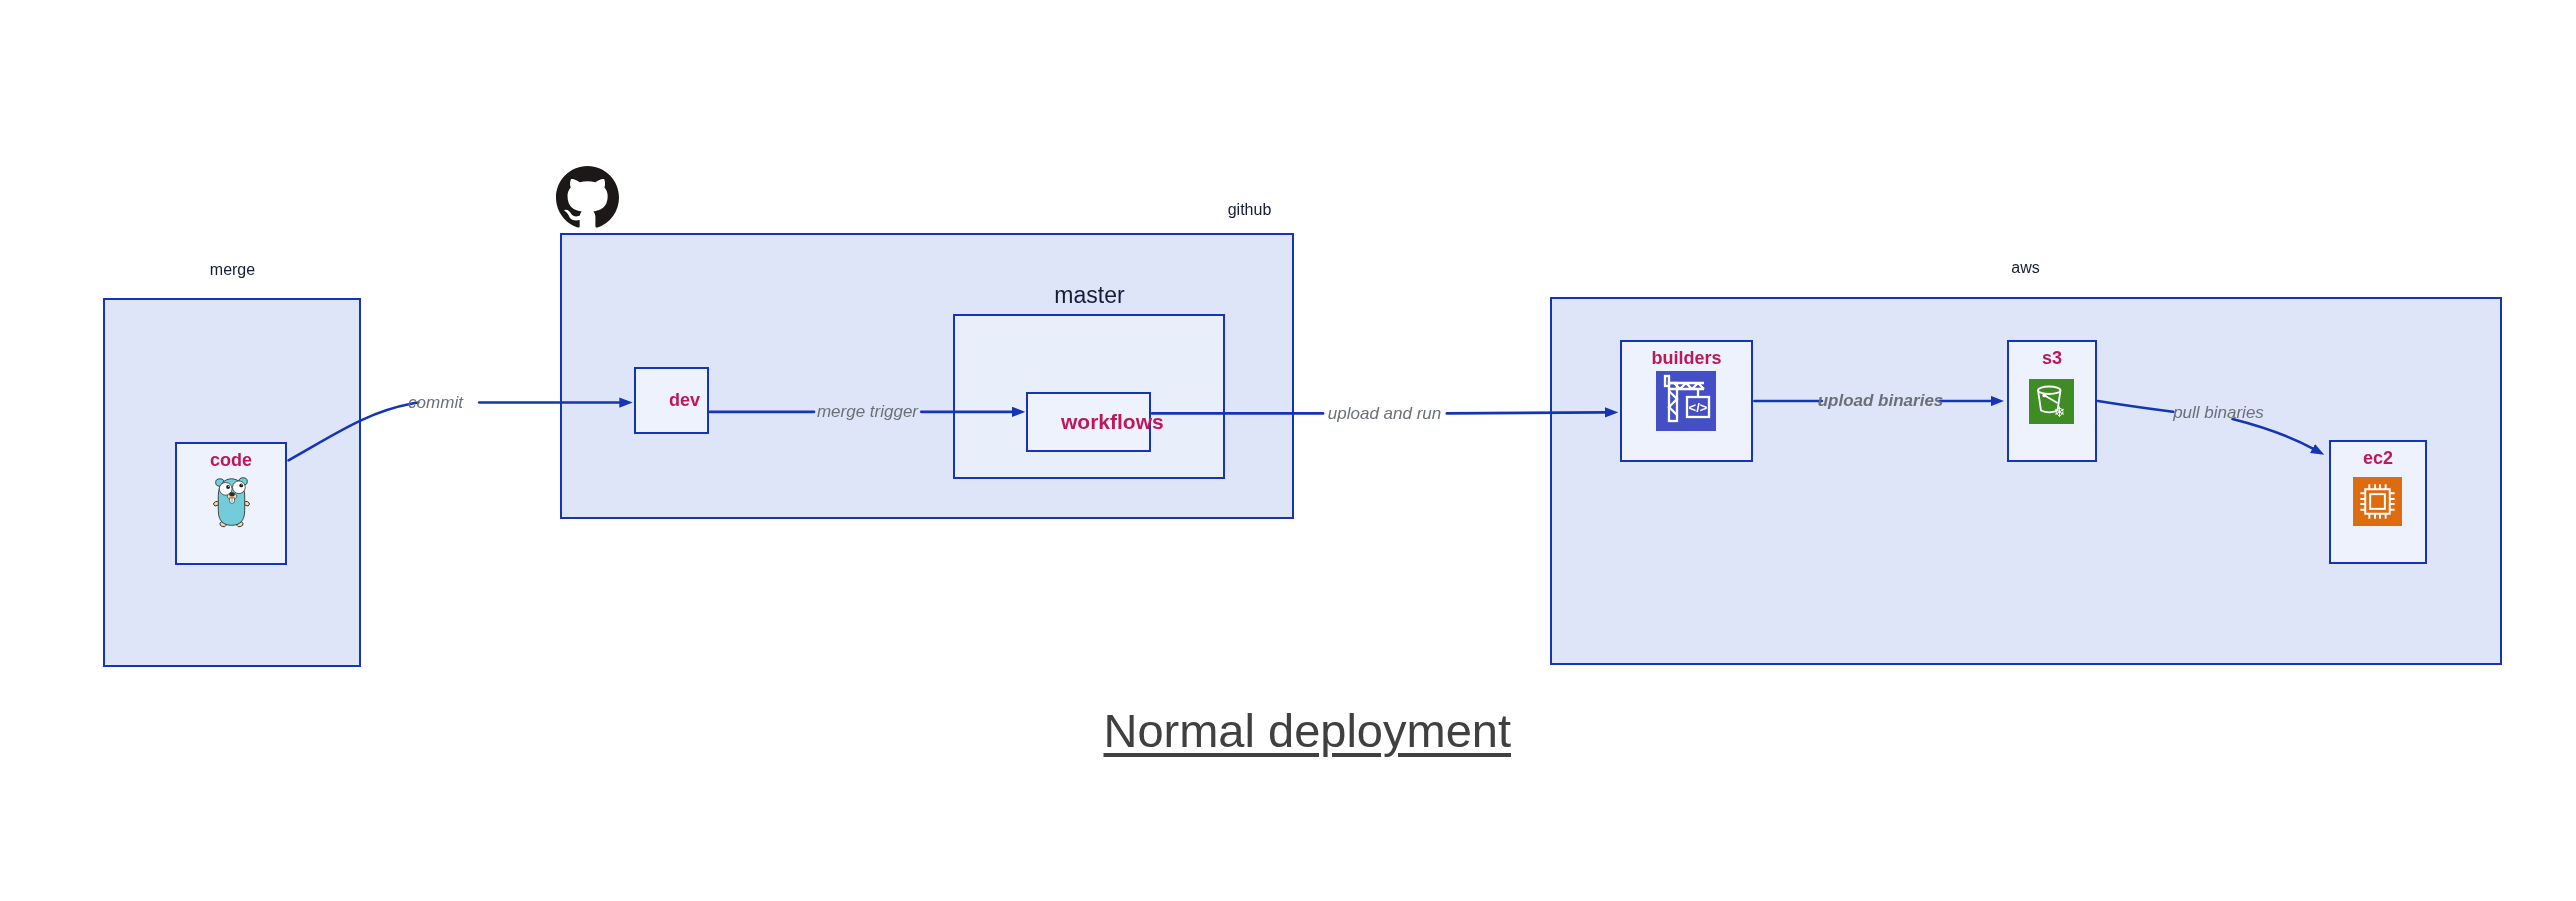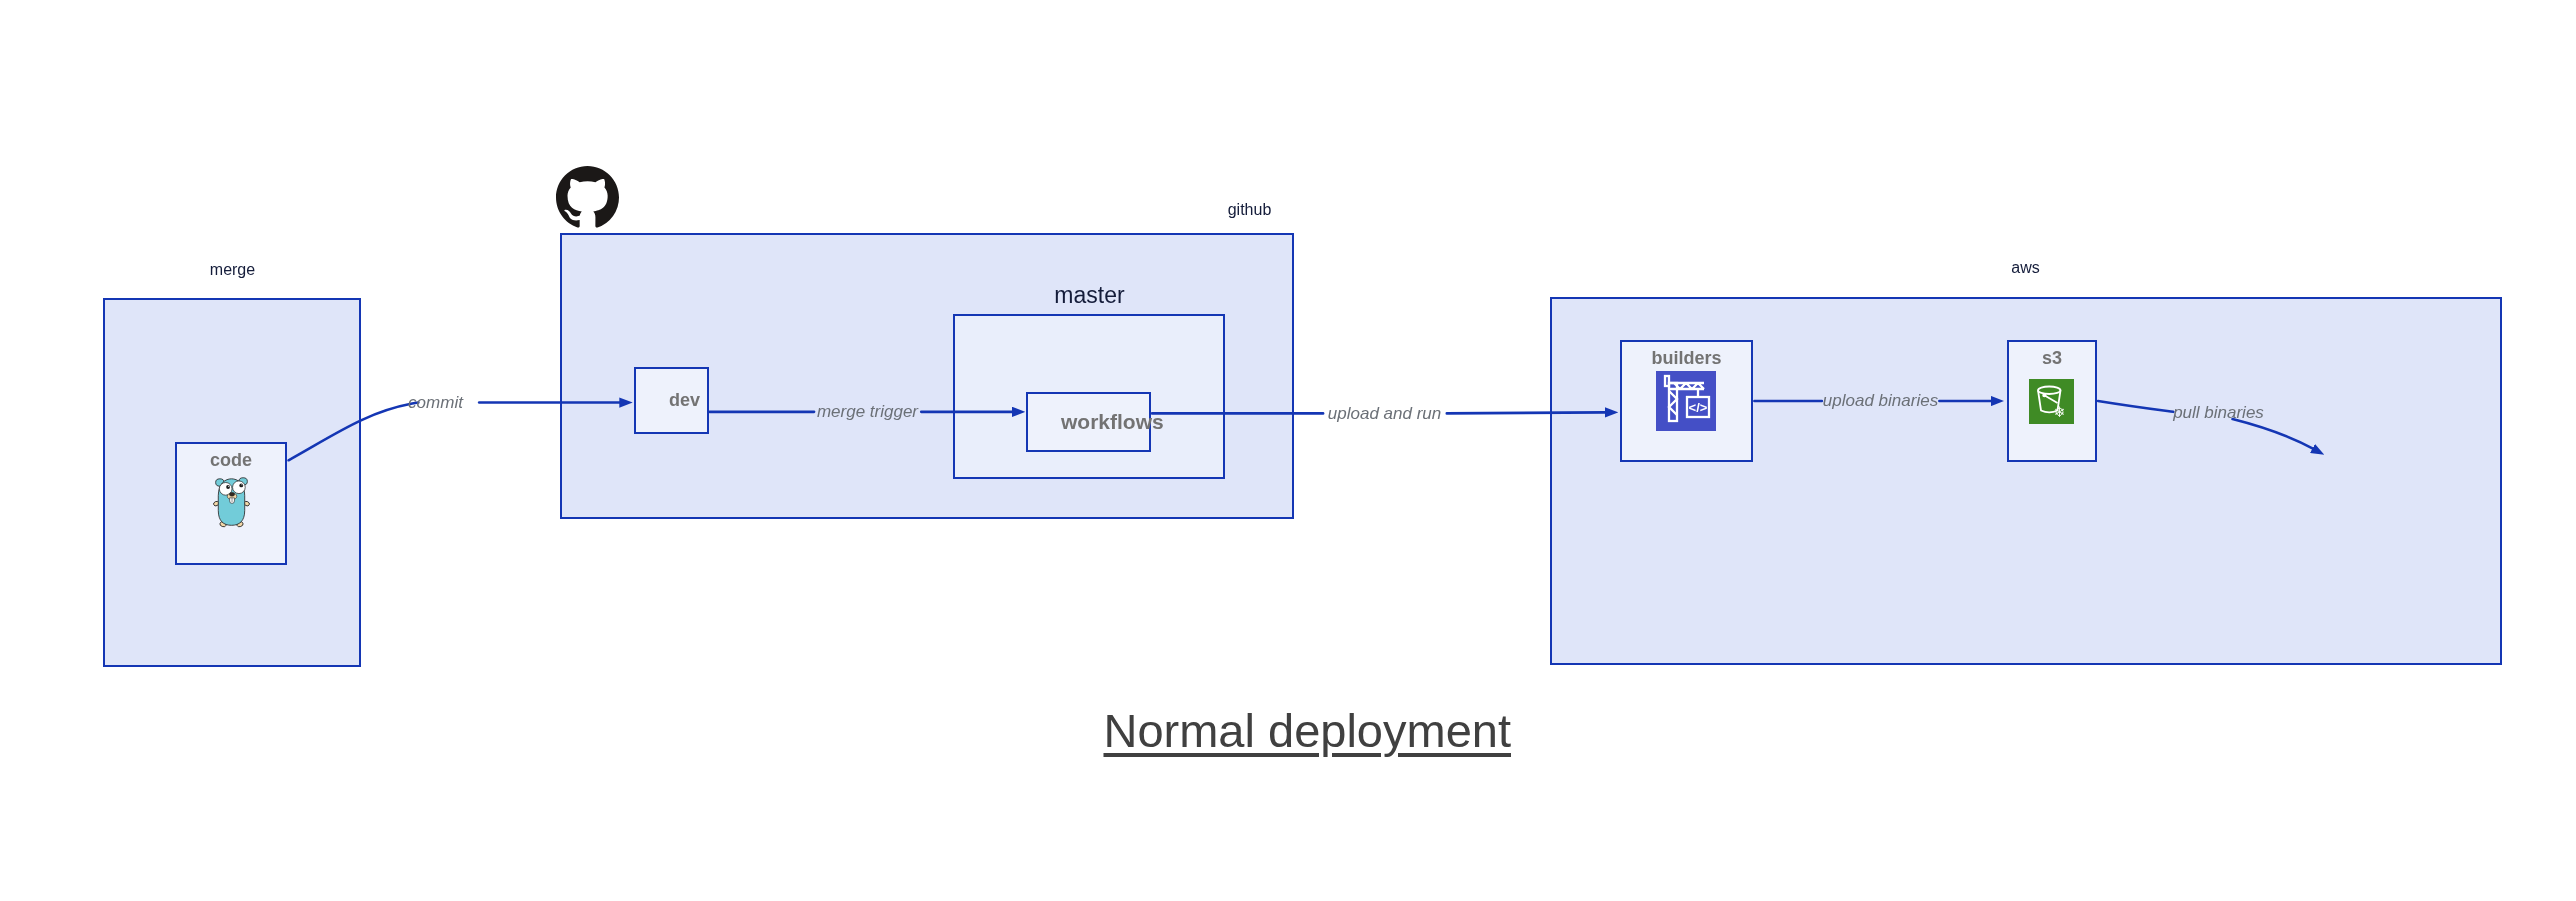--- a/index.html
+++ b/index.html
@@ -31,21 +31,21 @@
   }
   .container-label{
     position:absolute;
     color:#141c3a;
     font-size:16px;
     line-height:29px;
     text-align:center;
     white-space:nowrap;
   }
   .node-label{
-    color:#737373;
+    color:#be185d;
     font-size:18px;
     font-weight:700;
     text-align:center;
     white-space:nowrap;
   }
   .node-label.top{display:block;padding-top:6.2px;}
   .node.center-label{display:flex;align-items:center;justify-content:flex-start;padding-left:33px;}
   .edge-label{
     position:absolute;
     color:#6b7077;
@@ -150,20 +150,34 @@
       <g stroke="#ffffff" stroke-width="2.4" fill="none">
         <ellipse cx="27" cy="15" rx="15" ry="5"></ellipse>
         <path d="M12,15 L16,42 Q27,47 38,42 L42,15"></path>
         <line x1="21" y1="22" x2="38" y2="32"></line>
         <circle cx="20.5" cy="21.5" r="1.6" fill="#ffffff"></circle>
       </g>
       <text x="41" y="50" font-family="DejaVu Sans, sans-serif" font-size="19" fill="#ffffff" text-anchor="middle">❄</text>
     </svg>
   </div>
 
+  <div class="node" style="left:2329px;top:440px;width:98px;height:124px;">
+    <span class="node-label top">ec2</span>
+    <svg class="icon-abs" style="left:22px;top:35px;" width="49" height="49" viewBox="0 0 60 60">
+      <rect x="0" y="0" width="60" height="60" fill="#dd6b10"></rect>
+      <g stroke="#ffffff" stroke-width="2.4" fill="none">
+        <rect x="15" y="15" width="30" height="30"></rect>
+        <rect x="21" y="21" width="18" height="18"></rect>
+        <path d="M20,15 V9 M27,15 V9 M33,15 V9 M40,15 V9"></path>
+        <path d="M20,51 V45 M27,51 V45 M33,51 V45 M40,51 V45"></path>
+        <path d="M9,20 H15 M9,27 H15 M9,33 H15 M9,40 H15"></path>
+        <path d="M45,20 H51 M45,27 H51 M45,33 H51 M45,40 H51"></path>
+      </g>
+    </svg>
+  </div>
 
   <svg class="edges-overlay" viewBox="0 0 5054 1750">
     <defs>
       <marker id="arrowhead" markerUnits="userSpaceOnUse" markerWidth="26" markerHeight="20" viewBox="0 0 26 20" refX="2" refY="10" orient="auto">
         <path d="M0,0 L26,10 L0,20 Z" fill="#1436b4"></path>
       </marker>
     </defs>
     <g stroke="#1436b4" stroke-width="5" fill="none" stroke-linecap="round">
 
       <path d="M560,893 C650,843 710,800 800,783 L812,781"></path>
@@ -179,19 +193,19 @@
       <line x1="3764" y1="778" x2="3866" y2="778" marker-end="url(#arrowhead)"></line>
 
       <path d="M4072,778 C4140,789 4180,794 4218,799"></path>
       <path d="M4333,813 C4400,830 4455,852 4490,871" marker-end="url(#arrowhead)"></path>
     </g>
   </svg>
 
   <div class="edge-label" style="left:384px;top:391px;width:103px;">commit</div>
   <div class="edge-label" style="left:790px;top:400px;width:155px;">merge trigger</div>
   <div class="edge-label" style="left:1292px;top:402px;width:185px;">upload and run</div>
-  <div class="edge-label" style="left:1788px;top:389px;width:185px;">upload binaries</div>
+  <div class="edge-label" style="left:1788px;top:389px;width:185px;font-weight:bold;">upload binaries</div>
   <div class="edge-label" style="left:2141px;top:401px;width:155px;">pull binaries</div>
 
   <div class="title">Normal deployment</div>
 
 </div>
 
 
 </body></html>

